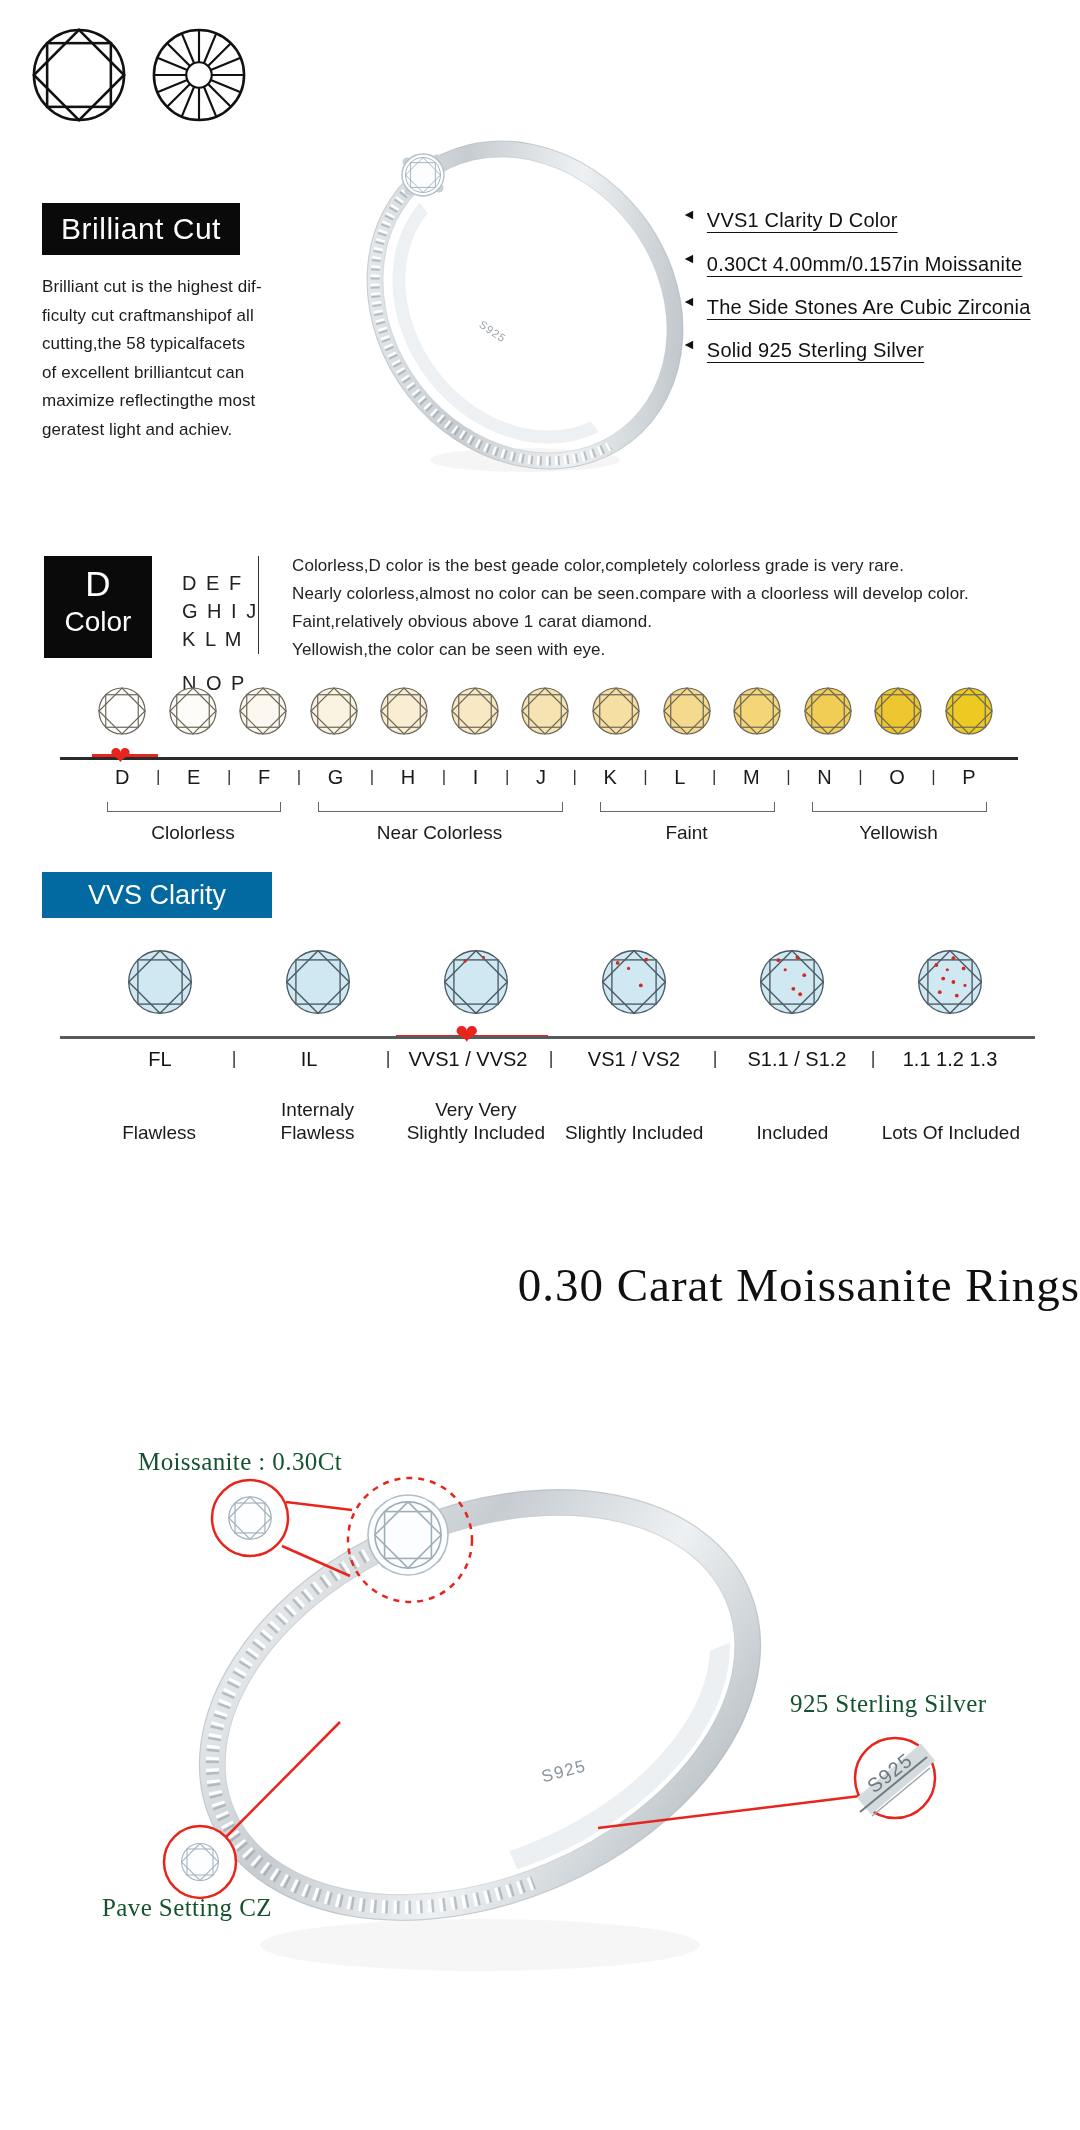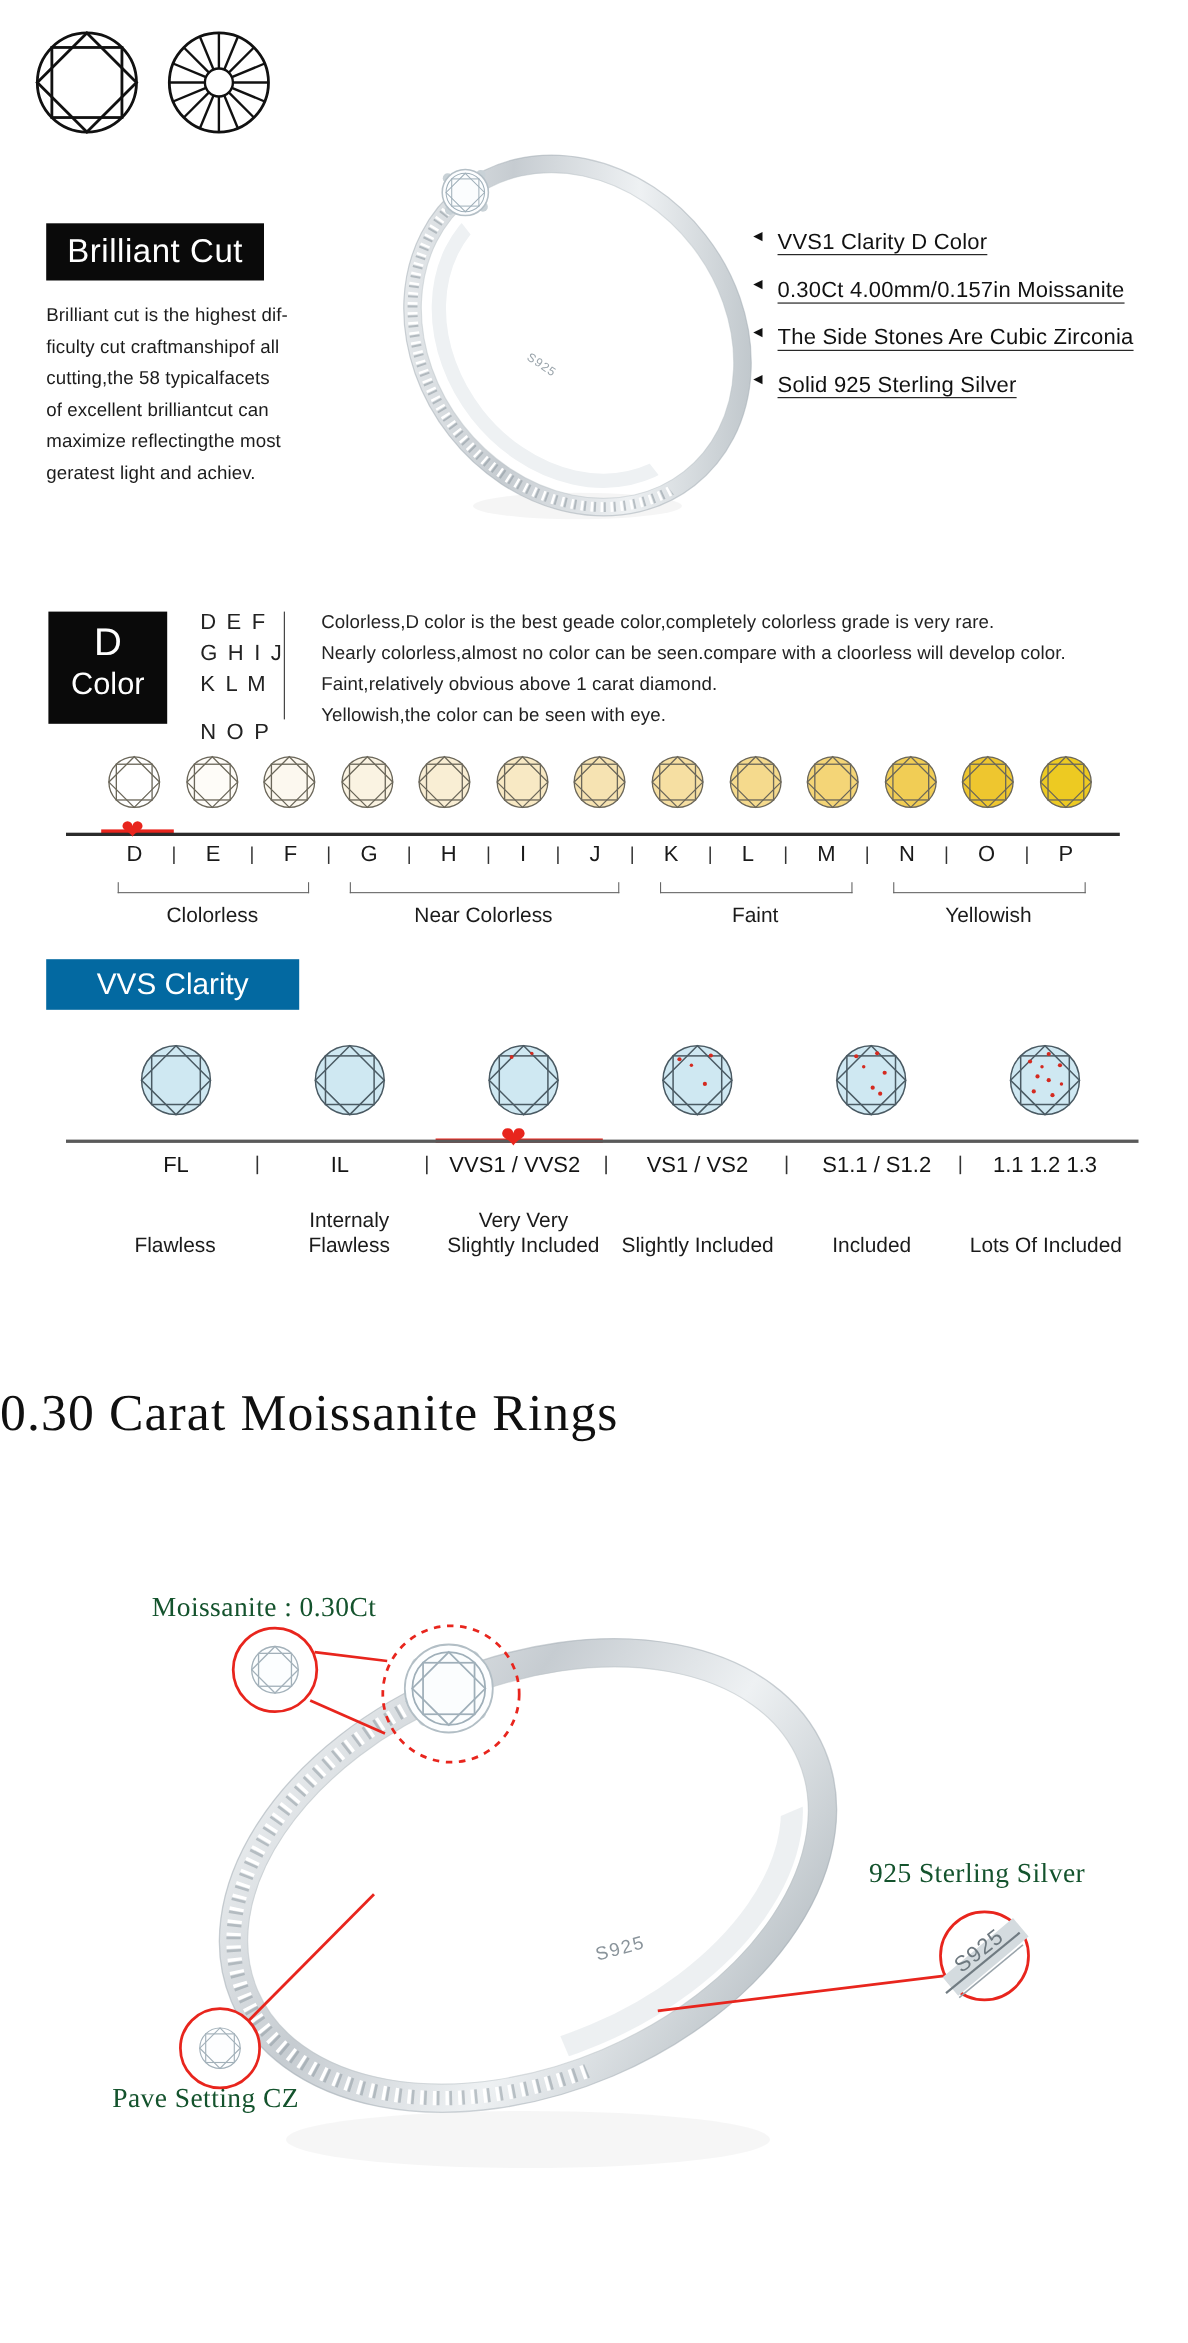--- a/index.html
+++ b/index.html
@@ -12,21 +12,21 @@
   
   .cut-badge{left:42px;top:203px;width:198px;height:52px;line-height:52px;font-size:30px;letter-spacing:.5px;}
   .desc{left:42px;top:273px;width:260px;font-size:17px;line-height:28.5px;color:#1c1c1c;letter-spacing:.1px;}
   .bullet{left:682px;height:28px;display:flex;align-items:center;font-size:20px;color:#111;}
   .bullet .arr{font-size:14px;margin-right:11px;color:#111;}
   .bullet .txt{text-decoration:underline;text-underline-offset:5px;text-decoration-thickness:1.2px;letter-spacing:.2px;margin-top:12px;}
   
   .dcolor-badge{left:44px;top:556px;width:108px;height:102px;}
   .dcolor-badge .l1{font-size:35px;margin-top:8px;}
   .dcolor-badge .l2{font-size:28px;margin-top:2px;}
-  .grade-row-letters{left:182px;font-size:20px;letter-spacing:2px;color:#222;height:28px;line-height:28px;}
+  .grade-row-letters{left:182px;font-size:20px;letter-spacing:2px;color:#222;height:28px;line-height:28px;margin-top:17px;}
   .grade-row-text{left:292px;font-size:17px;color:#222;height:28px;line-height:28px;letter-spacing:.1px;}
   .vdivider{left:258px;top:556px;height:98px;width:0;border-left:1.6px solid #333;}
   .gem-row{left:97px;top:686px;width:897px;display:flex;justify-content:space-between;}
   .gem50{width:50px;height:50px;}
   .gem50 use{stroke:#6b675a;stroke-width:2.4px;}
   .scale-line{height:2.5px;}
   .red-seg{height:3.5px;}
   .heart{font-size:25px;line-height:25px;}
   .letter-row{left:115px;top:766px;width:861px;display:flex;justify-content:space-between;
               font-size:20px;color:#1a1a1a;}
@@ -38,21 +38,21 @@
   .bluegem-row{left:126px;top:948px;width:858px;display:flex;justify-content:space-between;}
   .gem68{width:68px;height:68px;}
   .gem68 use{stroke:#4a5a63;stroke-width:2px;}
   .incl{fill:#d42a20;}
   .grade-code{top:1048px;transform:translateX(-50%);font-size:20px;color:#141414;white-space:nowrap;}
   .grade-sep{top:1048px;transform:translateX(-50%);font-size:18px;color:#333;}
   .clarity-labels{left:80px;top:1094px;width:950px;display:grid;grid-template-columns:repeat(6,1fr);}
   .clarity-labels .cell{display:flex;flex-direction:column;justify-content:flex-end;align-items:center;
                         min-height:50px;font-size:19px;line-height:23px;color:#1b1b1b;text-align:left;}
   
-  .big-title{left:0;top:1258px;width:1080px;text-align:left;font-size:47px;letter-spacing:1px;color:#101010;}
+  .big-title{left:0;top:1258px;width:1080px;text-align:right;font-size:47px;letter-spacing:1px;color:#101010;}
   .anno-label{font-size:25px;color:#14532d;letter-spacing:.4px;text-align:center;}
 </style>
 </head>
 <body>
 
 <svg width="0" height="0" style="position:absolute">
   <defs>
     <symbol id="gem" viewBox="0 0 100 100">
       <circle cx="50" cy="50" r="46"></circle>
       <polygon points="50,4 96,50 50,96 4,50" fill="none"></polygon>

